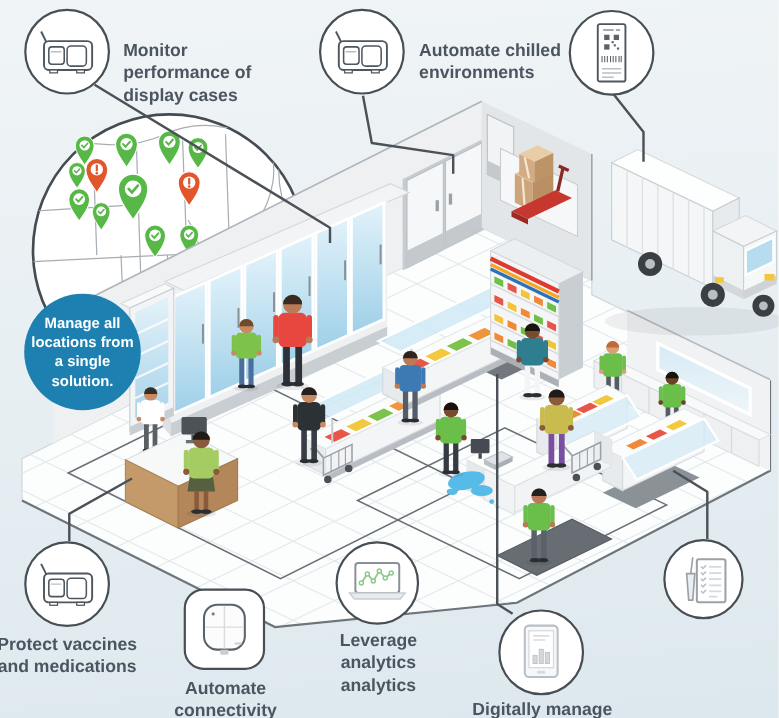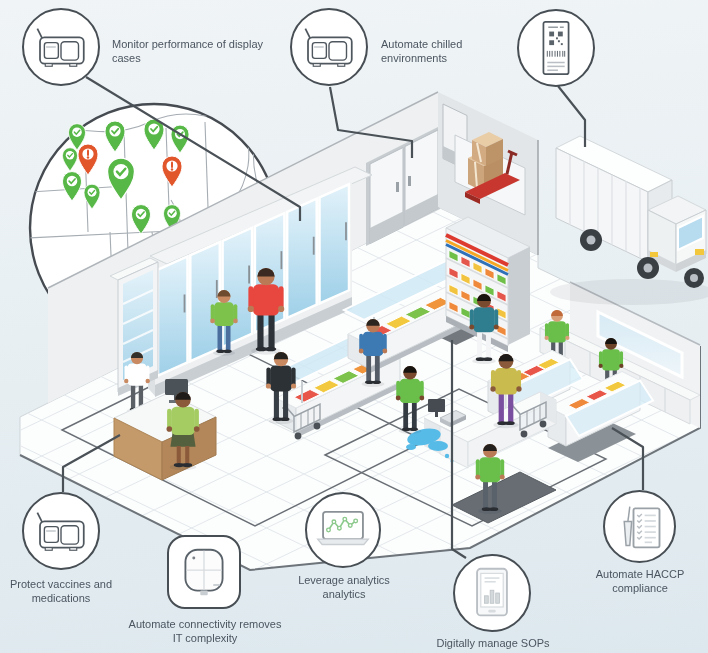--- a/index.html
+++ b/index.html
@@ -4,21 +4,21 @@
 <style>
   html,body{margin:0;padding:0;}
   #canvas{position:relative;width:708px;height:653px;overflow:hidden;
     background:linear-gradient(175deg,#f0f4f6 0%,#e9f0f3 40%,#dde8ee 100%);
     font-family:"Liberation Sans",sans-serif;}
   #scene{position:absolute;left:0;top:0;}
   .co{position:absolute;background:#fff;border:2.5px solid #474e54;border-radius:50%;
       display:flex;align-items:center;justify-content:center;box-sizing:border-box;}
   .sq{position:absolute;background:#fff;border:2.5px solid #474e54;border-radius:18px;
       display:flex;align-items:center;justify-content:center;box-sizing:border-box;}
-  .lbl{position:absolute;font-weight:normal;font-size:11px;line-height:1.28;color:#4b5560;}
+  .lbl{position:absolute;font-weight:bold;font-size:16px;line-height:1.28;color:#4b5560;}
   .ctr{text-align:center;}
   .badge{position:absolute;left:22px;top:267px;width:106px;height:106px;border-radius:50%;
       background:#1d80b0;display:flex;align-items:center;justify-content:center;}
   .badge-text{width:98px;text-align:center;color:#ffffff;font-weight:bold;font-size:13.5px;line-height:1.3;}
 </style>
 </head>
 <body>
 
 <div id="canvas">
 
@@ -629,20 +629,23 @@
     <g fill="none" stroke="#4a5157" stroke-width="2.2" stroke-linejoin="round">
       <path d="M86,77 L300,207 L300,221"></path>
       <path d="M330,87 L338,130 L412,141 L412,158"></path>
       <path d="M558,86 L585,120 L585,147"></path>
       <path d="M63,492 L63,467 L120,435"></path>
       <path d="M452,340 L452,549 L466,558"></path>
       <path d="M612,428 L643,447 L643,490"></path>
     </g>
   </svg>
 
+  <div class="badge">
+    <div class="badge-text">Manage all locations from a single solution.</div>
+  </div>
 
   <div class="co" style="left:22px;top:8px;width:78px;height:78px">
     <svg width="56" height="44" viewBox="0 0 64 50">
       <g fill="#ffffff" stroke="#4f575e" stroke-width="2">
         <path d="M12,18 L5,4" fill="none"></path>
         <rect x="8" y="14" width="50" height="30" rx="5"></rect>
         <rect x="13" y="20" width="16" height="18" rx="3" stroke-width="1.6"></rect>
         <rect x="32" y="19" width="20" height="21" rx="4" stroke-width="1.6"></rect>
         <rect x="14" y="44" width="8" height="3" stroke-width="1.3"></rect>
         <rect x="42" y="44" width="8" height="3" stroke-width="1.3"></rect>
@@ -771,15 +774,14 @@
       <g stroke="#d4d9dd" stroke-width="1.8">
         <line x1="33" y1="15.5" x2="45" y2="15.5"></line>
           <line x1="33" y1="21.5" x2="45" y2="21.5"></line>
         <line x1="33" y1="27.5" x2="45" y2="27.5"></line>
           <line x1="33" y1="33.5" x2="45" y2="33.5"></line>
         <line x1="33" y1="39.5" x2="45" y2="39.5"></line>
           <line x1="33" y1="44.5" x2="41" y2="44.5"></line>
       </g>
     </svg>
   </div>
-  <div class="lbl ctr" style="left:577px;top:567px;width:126px">Automate HACCP compliance</div>
 
 </div>
 
 </body></html>

